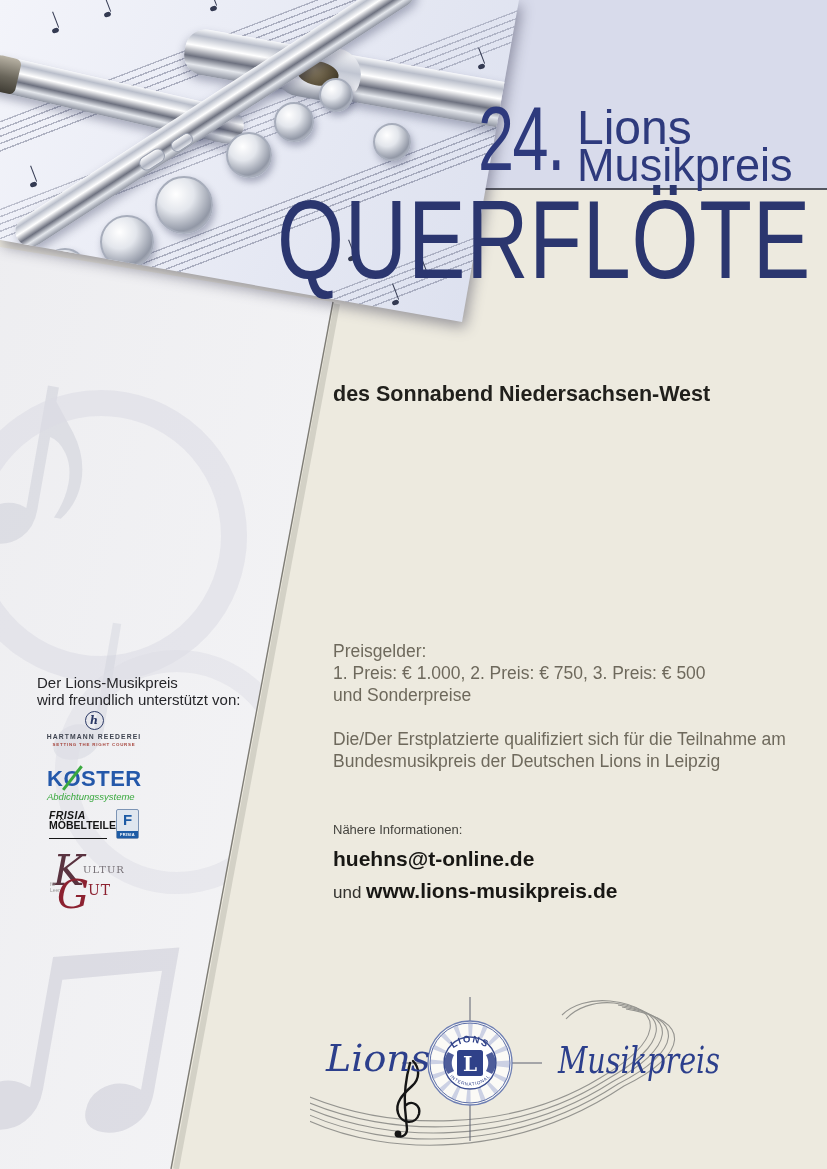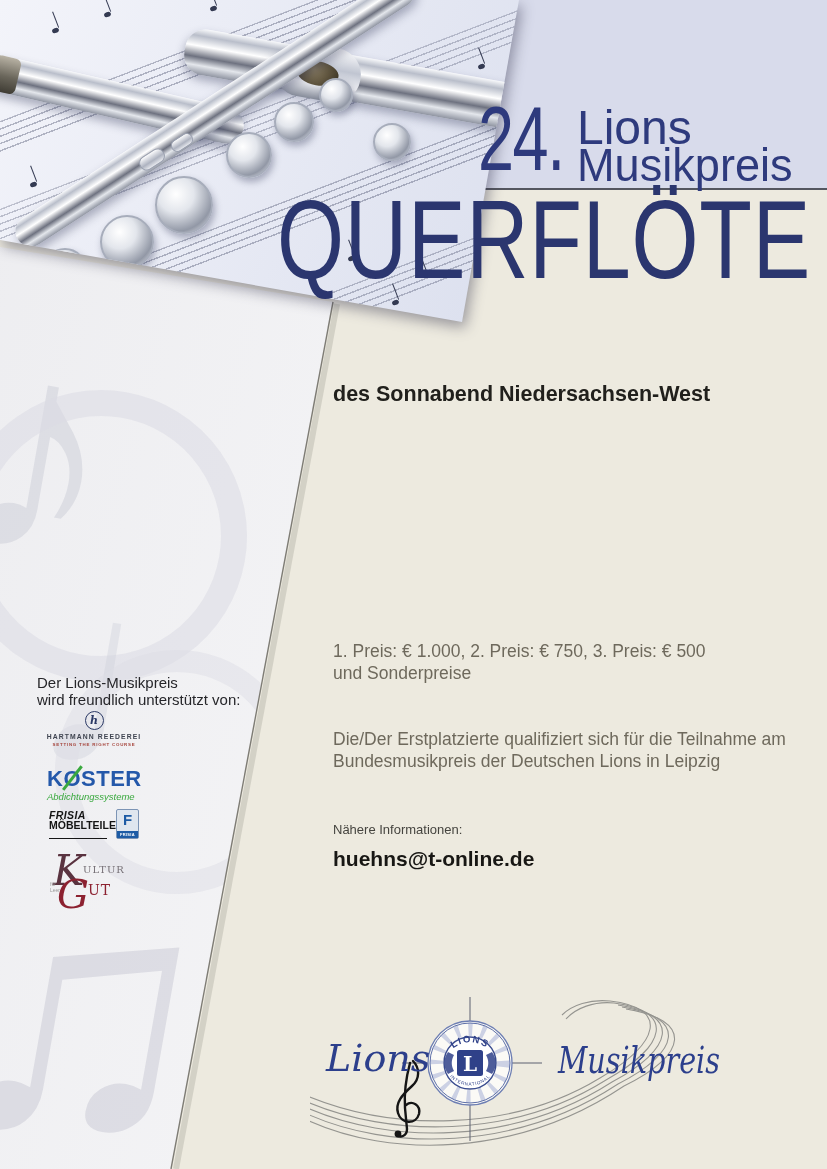--- a/index.html
+++ b/index.html
@@ -155,31 +155,36 @@
   <div class="t24">24.</div>
   <div class="tlions">Lions</div>
   <div class="tmusik">Musikpreis</div>
   <div class="tinstr">QUERFLÖTE</div>
 
   <div class="col district">des Sonnabend Niedersachsen-West</div>
 
 
 
   <div class="col prizes blk-gray">
+    <div>Preisgelder:</div>
     <div>1. Preis: € 1.000, 2. Preis: € 750, 3. Preis: € 500</div>
     <div>und Sonderpreise</div>
   </div>
 
   <div class="col qualifier blk-gray">
     <div>Die/Der Erstplatzierte qualifiziert sich für die Teilnahme am</div>
     <div>Bundesmusikpreis der Deutschen Lions in Leipzig</div>
   </div>
 
   <div class="col info-head">Nähere Informationen:</div>
   <div class="col info-mail">huehns@t-online.de</div>
+  <div class="col info-site">
+    <span>und</span>
+    <b>www.lions-musikpreis.de</b>
+  </div>
 
   <div class="support">
     <div>Der Lions-Musikpreis</div>
     <div>wird freundlich unterstützt von:</div>
   </div>
 
   <div class="hart">
     <div class="hart-circle">h</div>
     <div class="hart-name">HARTMANN REEDEREI</div>
     <div class="hart-tag">SETTING THE RIGHT COURSE</div>

